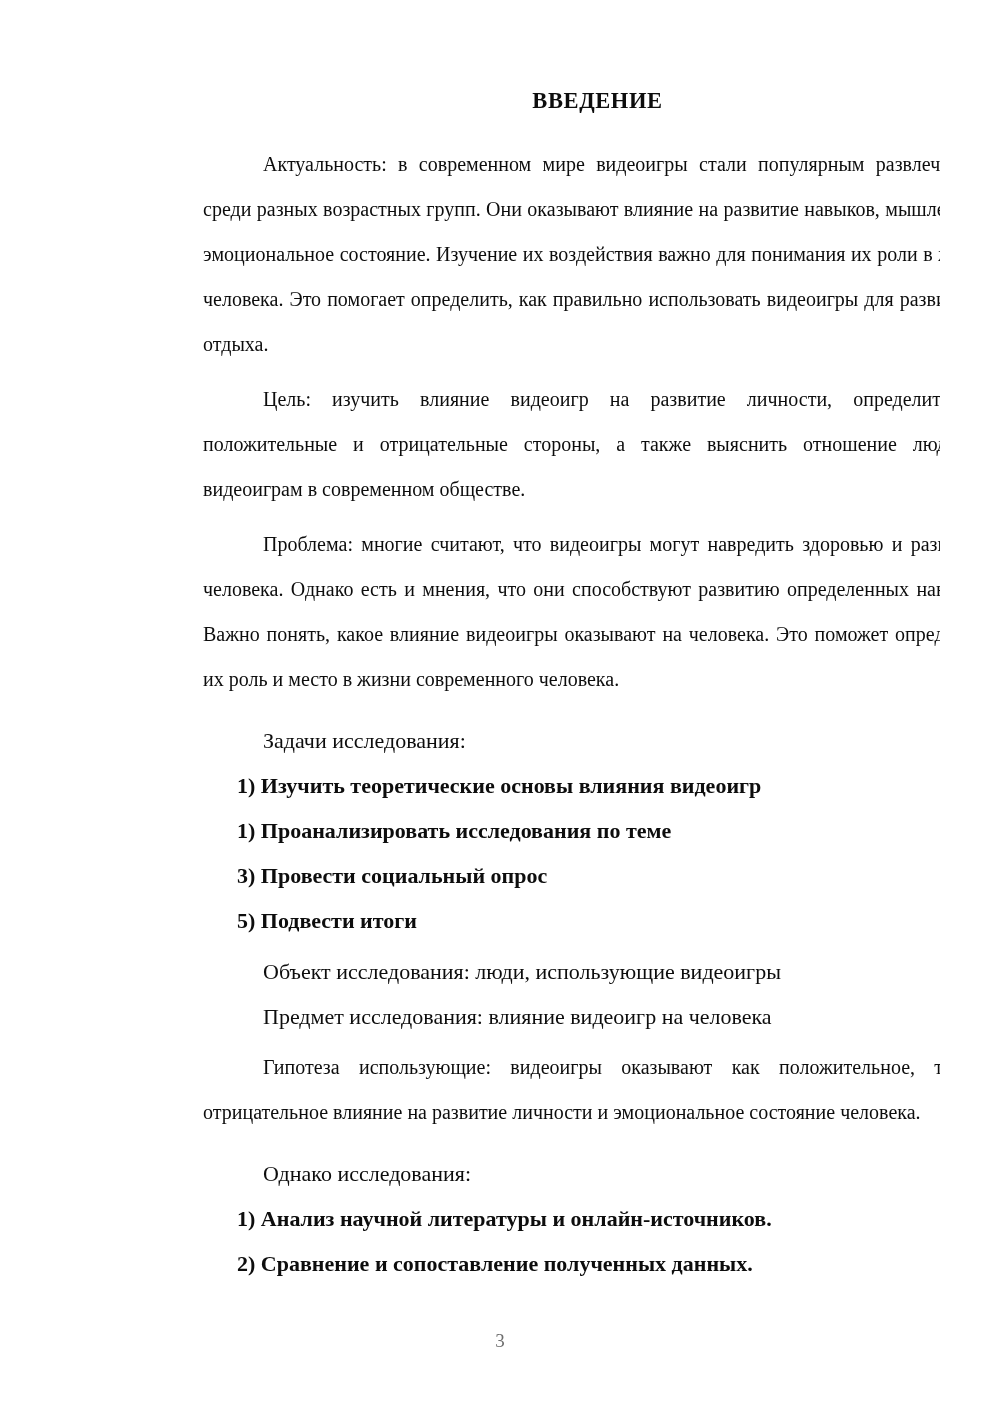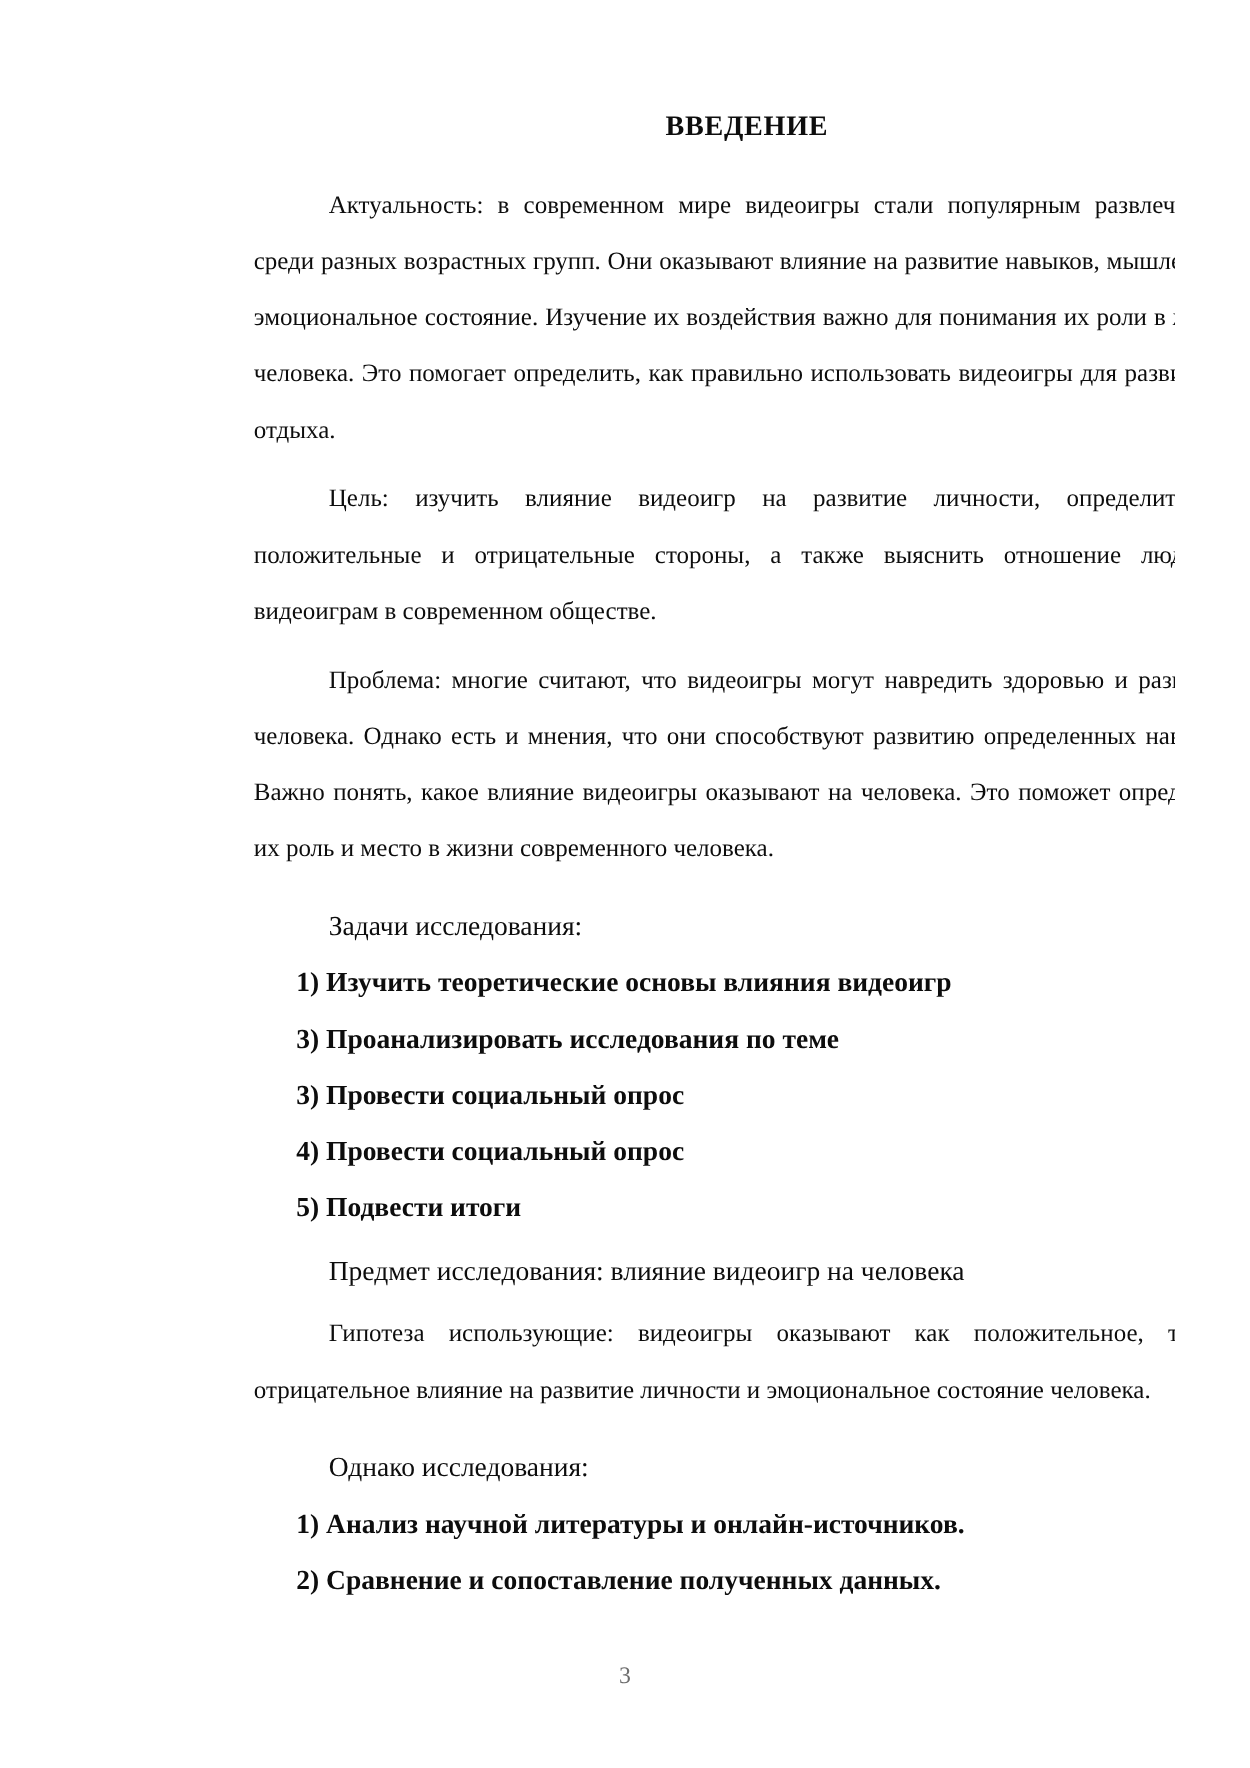--- a/index.html
+++ b/index.html
@@ -100,28 +100,28 @@
     <p class="para">Цель: изучить влияние видеоигр на развитие личности, определить их положительные и отрицательные стороны, а также выяснить отношение людей к видеоиграм в современном обществе.</p>
 
     <p class="para">Проблема: многие считают, что видеоигры могут навредить здоровью и развитию человека. Однако есть и мнения, что они способствуют развитию определенных навыков. Важно понять, какое влияние видеоигры оказывают на человека. Это поможет определить их роль и место в жизни современного человека.</p>
 
     <div class="gap-sm"></div>
 
     <div class="sec-head">Задачи исследования:</div>
 
     <div class="num-list">
       <div class="num-item">1) Изучить теоретические основы влияния видеоигр</div>
-      <div class="num-item">3) Проанализировать исследования по теме</div>
+      <div class="num-item">1) Проанализировать исследования по теме</div>
       <div class="num-item">3) Провести социальный опрос</div>
-      <div class="num-item">4) Провести социальный опрос</div>
       <div class="num-item">5) Подвести итоги</div>
     </div>
 
     <div class="gap-sm"></div>
 
+    <div class="sub-line">Объект исследования: люди, использующие видеоигры</div>
 
     <div class="sub-line">Предмет исследования: влияние видеоигр на человека</div>
 
     <div class="gap-sm"></div>
 
     <p class="para">Гипотеза использующие: видеоигры оказывают как положительное, так и отрицательное влияние на развитие личности и эмоциональное состояние человека.</p>
 
     <div class="gap-sm"></div>
 
     <div class="sec-head">Однако исследования:</div>

